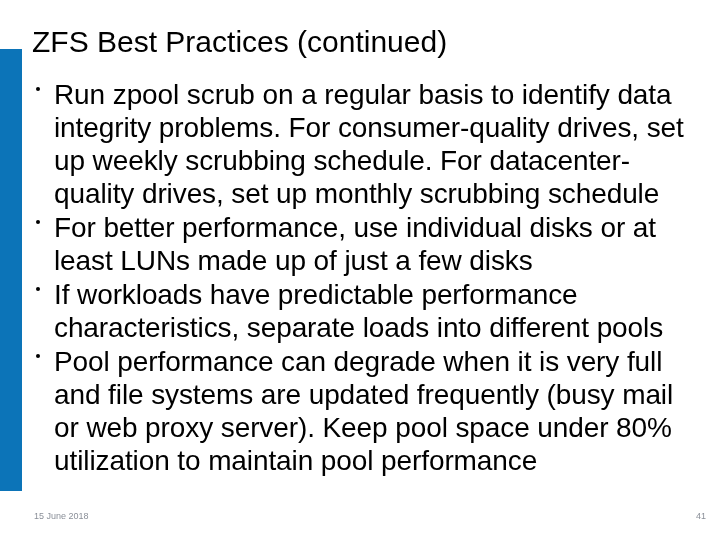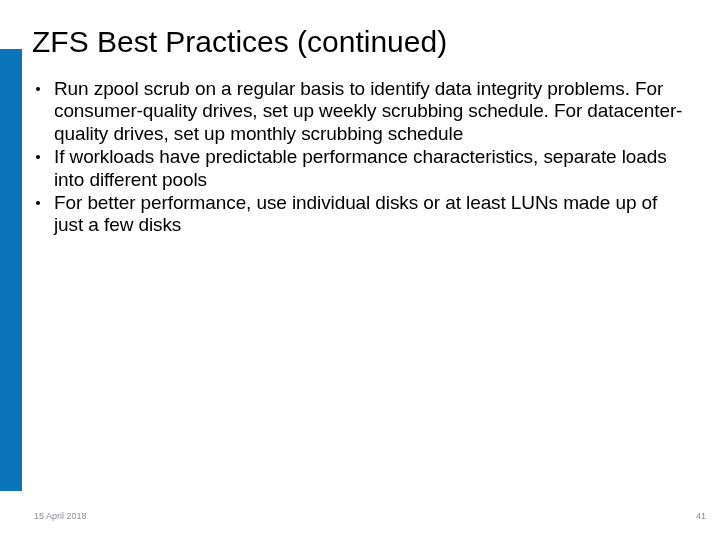--- a/index.html
+++ b/index.html
@@ -32,21 +32,21 @@
   .content {
     position: absolute;
     left: 34px;
     top: 78px;
     width: 652px;
   }
   ul { list-style: none; }
   li {
     position: relative;
     padding-left: 20px;
-    font-size: 19px;
+    font-size: 28px;
     line-height: 1.18;
     margin-bottom: 1px;
     letter-spacing: -0.1px;
   }
   li .bullet {
     position: absolute;
     left: 2px;
     top: 9px;
     width: 4px;
     height: 4px;
@@ -76,27 +76,31 @@
   </div>
 
   <div class="content">
     <ul>
       <li>
         <span class="bullet"></span>
         <span>Run zpool scrub on a regular basis to identify data integrity problems. For consumer-quality drives, set up weekly scrubbing schedule. For datacenter-quality drives, set up monthly scrubbing schedule</span>
       </li>
       <li>
         <span class="bullet"></span>
+        <span>For better performance, use individual disks or at least LUNs made up of just a few disks</span>
+      </li>
+      <li>
+        <span class="bullet"></span>
         <span>If workloads have predictable performance characteristics, separate loads into different pools</span>
       </li>
       <li>
         <span class="bullet"></span>
-        <span>For better performance, use individual disks or at least LUNs made up of just a few disks</span>
+        <span>Pool performance can degrade when it is very full and file systems are updated frequently (busy mail or web proxy server). Keep pool space under 80% utilization to maintain pool performance</span>
       </li>
     </ul>
   </div>
 
   <div class="footer">
-    <span class="footer-date">15 April 2018</span>
+    <span class="footer-date">15 June 2018</span>
     <span class="footer-center">Dusan Baljevic, 2007</span>
     <span class="footer-page">41</span>
   </div>
 </div>
 
 </body></html>

